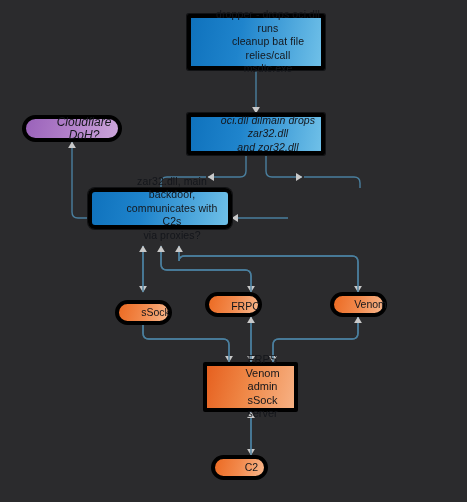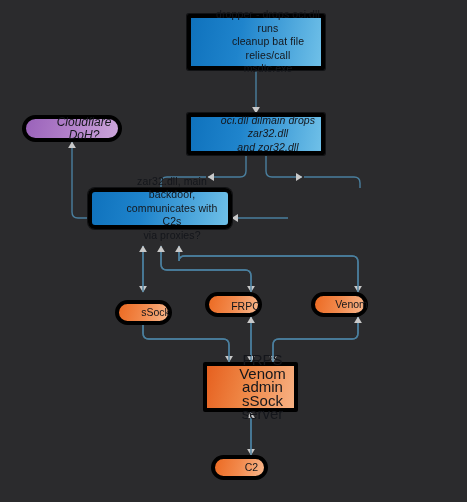--- a/index.html
+++ b/index.html
@@ -44,21 +44,21 @@
     background: linear-gradient(100deg, #0f72bd 0%, #1f84cc 38%, #6fc0e8 100%);
     font-size: 10.5px;
     line-height: 13.5px;
     letter-spacing: 0.1px;
     box-shadow: 0 0 0 1px #111214;
   }
   .rect-orange {
     border: 4px solid #000000;
     border-radius: 2px;
     background: linear-gradient(105deg, #e6601f 0%, #ef8746 45%, #f7b184 100%);
-    font-size: 15px;
+    font-size: 11px;
     line-height: 13.5px;
   }
   
   .pill {
     border: 4px solid #000000;
     border-radius: 22px;
     background: linear-gradient(105deg, #ec6a22 0%, #f28a4d 50%, #f8b78c 100%);
     font-size: 10.5px;
     line-height: 13px;
   }
@@ -72,21 +72,21 @@
   }
 
   
   #node-dropper   { left: 187px; top: 14px;  width: 138px; height: 56px; }
   #node-ocidll    { left: 187px; top: 113px; width: 138px; height: 42px; font-style: italic; }
   #node-cloudflare{ left: 22px;  top: 115px; width: 100px; height: 27px; }
   #node-zar32     { left: 88px;  top: 188px; width: 144px; height: 41px; border-radius: 7px; }
   #node-zor32     { left: 288px; top: 188px; width: 145px; height: 58px; }
   #node-ssock     { left: 115px; top: 300px; width: 57px;  height: 25px; }
   #node-frpc      { left: 205px; top: 292px; width: 57px;  height: 25px; align-items: flex-end; }
-  #node-venom     { left: 311px; top: 292px; width: 57px;  height: 25px; }
+  #node-venom     { left: 330px; top: 292px; width: 57px;  height: 25px; }
   #node-frps      { left: 203px; top: 362px; width: 95px;  height: 50px; }
   #node-c2        { left: 211px; top: 455px; width: 57px;  height: 25px; }
 </style>
 </head>
 <body>
 
 <div id="canvas">
 
   <svg id="edges" viewBox="0 0 467 502" width="467" height="502" xmlns="http://www.w3.org/2000/svg">
     <defs>

